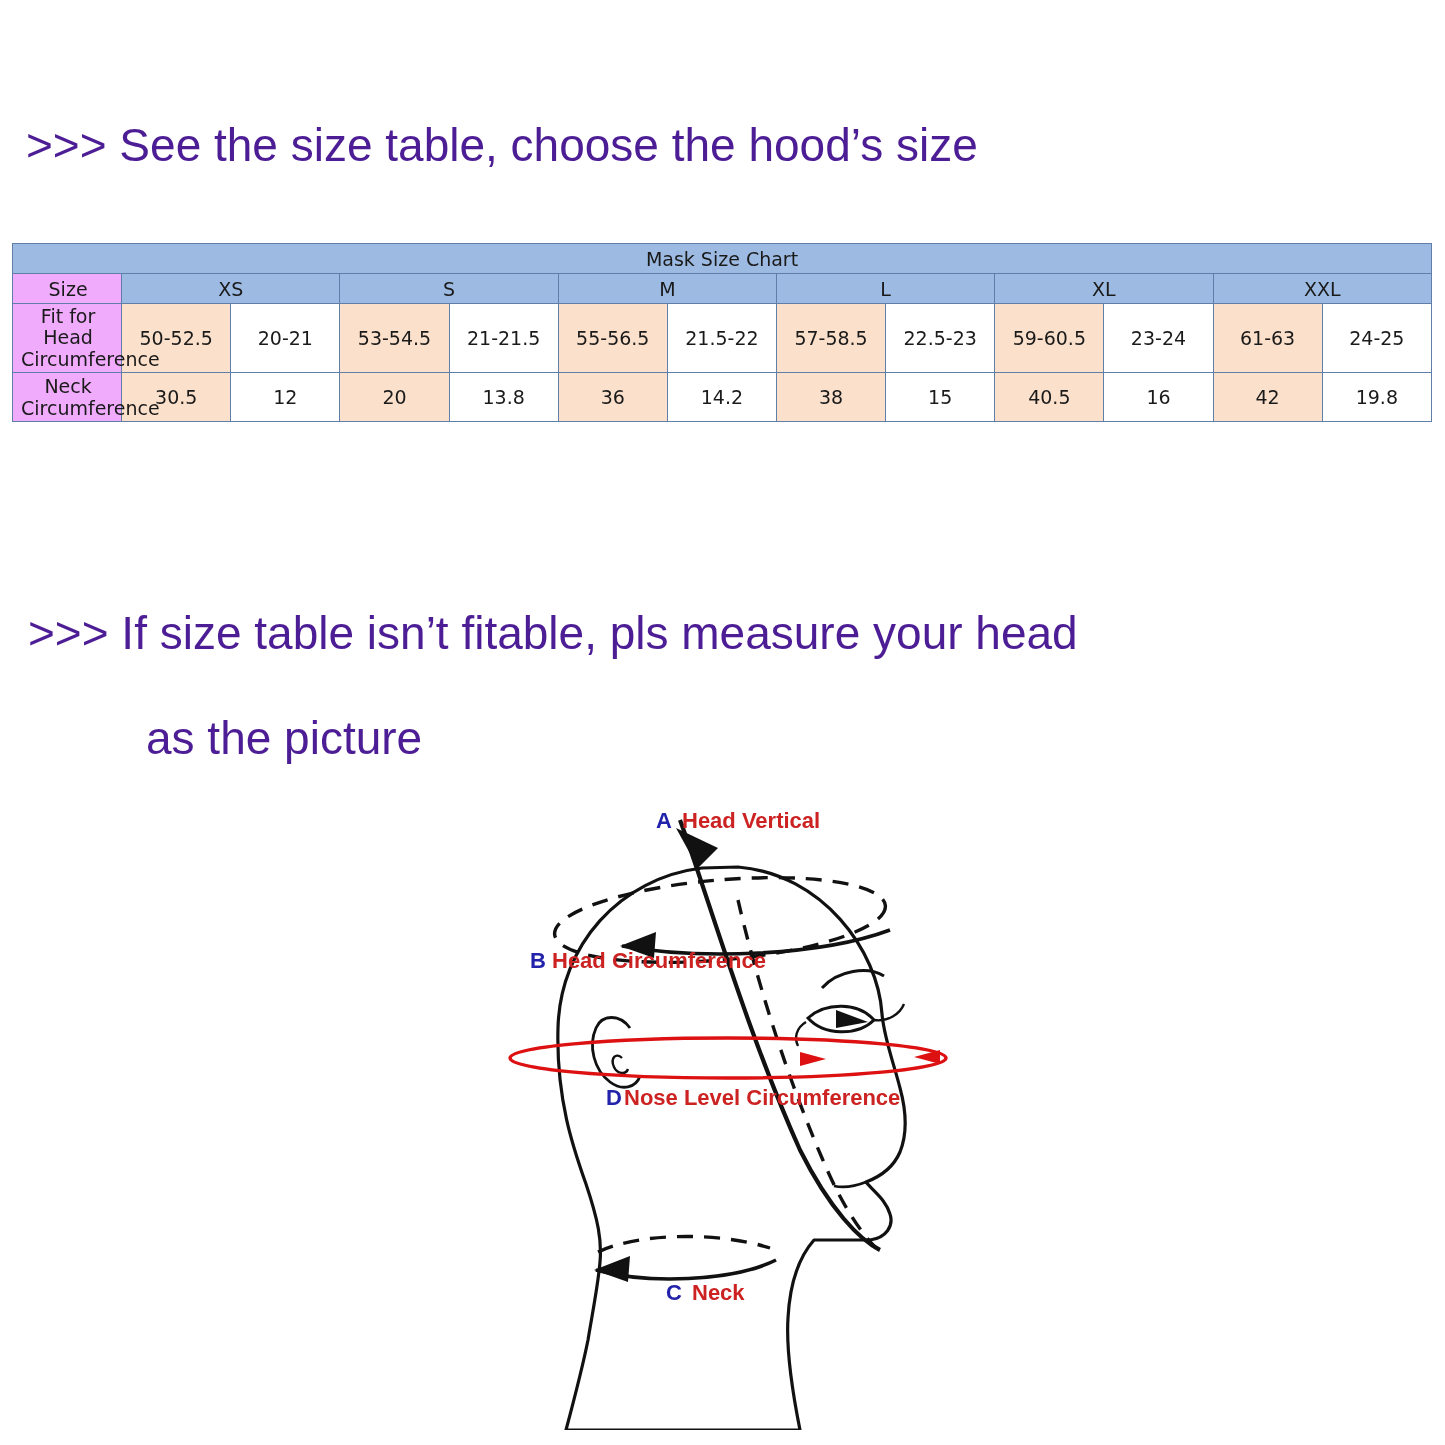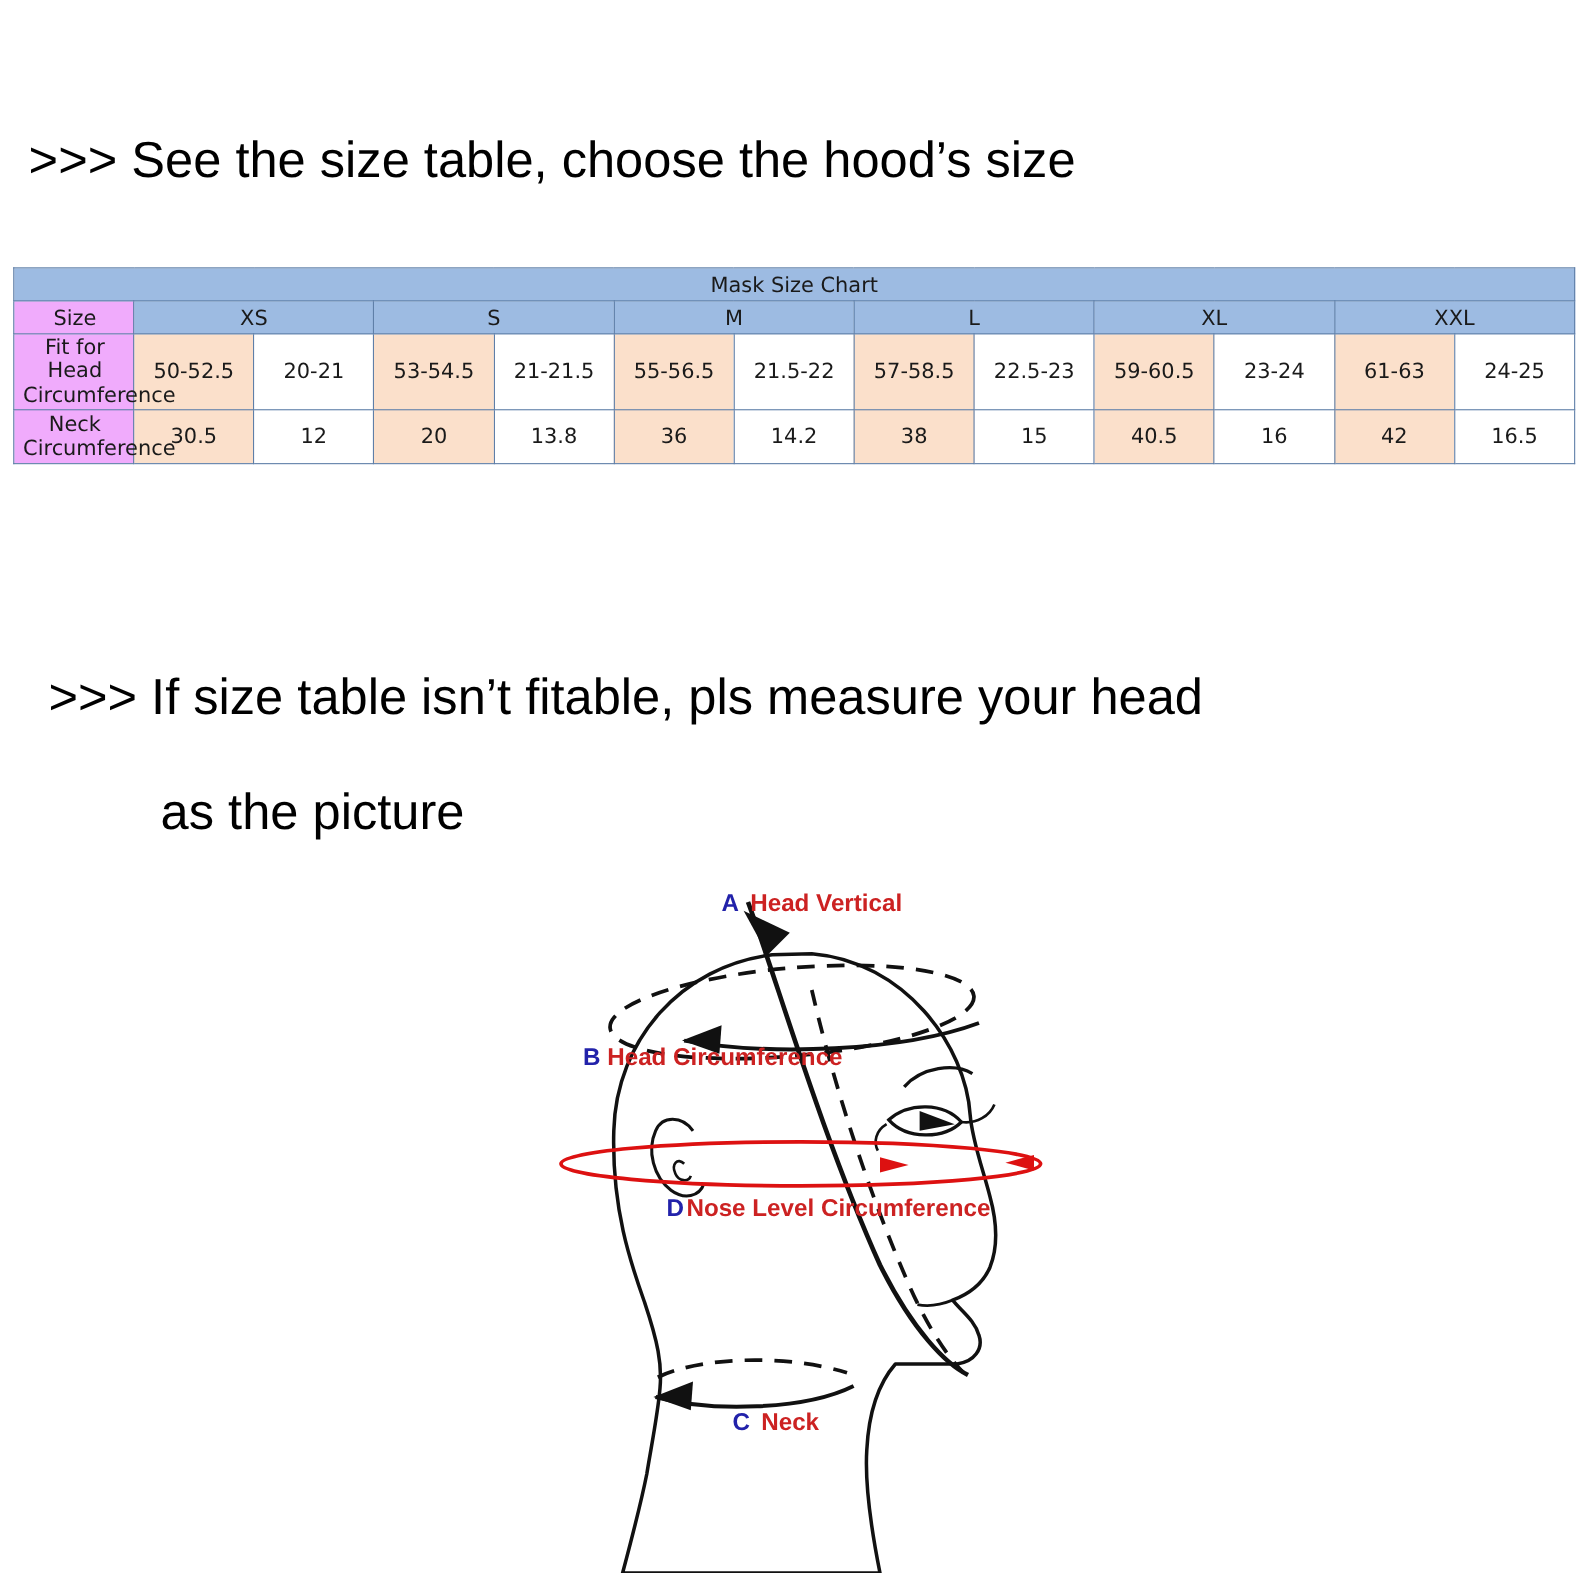--- a/index.html
+++ b/index.html
@@ -13,34 +13,34 @@
     font-family: "Liberation Sans", sans-serif;
     position: relative;
     overflow: hidden;
   }
   .page {
     position: relative;
     width: 1445px;
     height: 1445px;
   }
   .headline {
-    color: #000000;
+    color: #4c1d95;
     font-size: 46px;
     font-family: "Liberation Sans", sans-serif;
     line-height: 1.1;
     white-space: nowrap;
   }
   #headline-1 {
     position: absolute;
     left: 26px;
     top: 120px;
   }
   #headline-2 {
     position: absolute;
-    left: 44px;
+    left: 28px;
     top: 608px;
     white-space: nowrap;
   }
   #headline-2b {
     position: absolute;
     left: 146px;
     top: 713px;
     white-space: nowrap;
   }
 
@@ -163,21 +163,21 @@
         <td class="v-inch">12</td>
         <td class="v-cm">20</td>
         <td class="v-inch">13.8</td>
         <td class="v-cm">36</td>
         <td class="v-inch">14.2</td>
         <td class="v-cm">38</td>
         <td class="v-inch">15</td>
         <td class="v-cm">40.5</td>
         <td class="v-inch">16</td>
         <td class="v-cm">42</td>
-        <td class="v-inch">16.5</td>
+        <td class="v-inch">19.8</td>
       </tr>
     </tbody>
       </table>
   </div>
 
   <div class="headline" id="headline-2">&gt;&gt;&gt; If size table isn’t fitable, pls measure your head</div>
   <div class="headline" id="headline-2b">as the picture</div>
 
   <div class="diagram">
     <svg width="560" height="660" viewBox="0 0 560 660" xmlns="http://www.w3.org/2000/svg">

